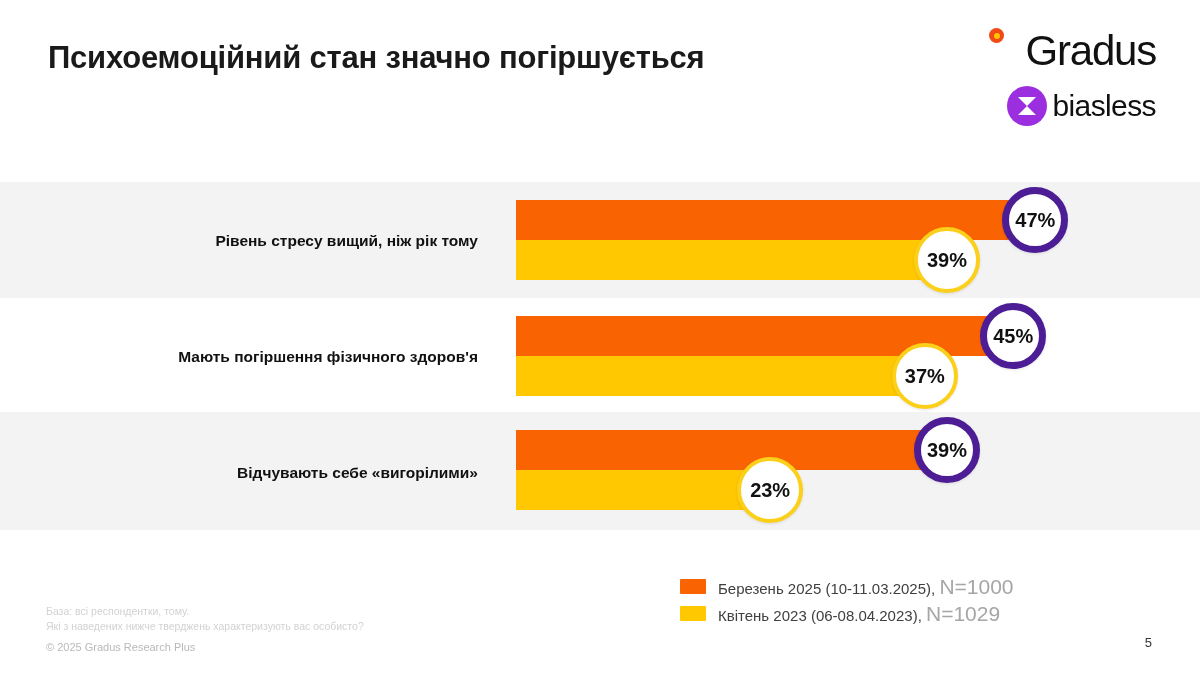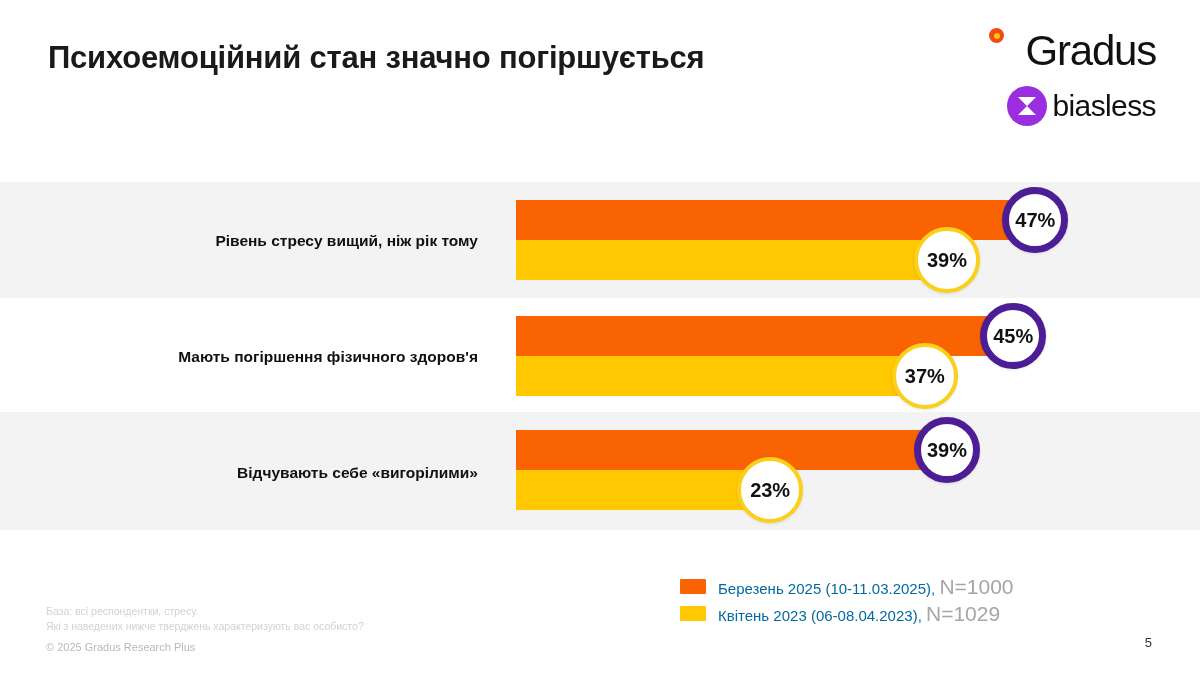--- a/index.html
+++ b/index.html
@@ -170,21 +170,21 @@
   .legend-swatch {
     width: 26px;
     height: 15px;
     flex: 0 0 auto;
     border-radius: 1px;
   }
   .legend-swatch-a { background: #f96302; }
   .legend-swatch-b { background: #ffc800; }
   .legend-text {
     font-size: 15px;
-    color: #0369a1;
+    color: #404040;
     white-space: nowrap;
   }
   .legend-n {
     font-size: 21px;
     color: #a6a6a6;
     white-space: nowrap;
   }
 
   
   #footer {
@@ -275,20 +275,20 @@
         <span class="legend-swatch legend-swatch-a"></span>
         <span><span class="legend-text">Березень 2025 (10-11.03.2025), </span><span class="legend-n">N=1000</span></span>
       </div>
       <div class="legend-item">
         <span class="legend-swatch legend-swatch-b"></span>
         <span><span class="legend-text">Квітень 2023 (06-08.04.2023), </span><span class="legend-n">N=1029</span></span>
       </div>
     </div>
 
   <div id="footer">
-    <div class="footnote">База: всі респондентки, стресу.</div>
+    <div class="footnote">База: всі респондентки, тому.</div>
     <div class="footnote">Які з наведених нижче тверджень характеризують вас особисто?</div>
     <div id="copyright">© 2025 Gradus Research Plus</div>
   </div>
 
   <div id="page-number">5</div>
 
 </div>
 
 </body></html>

